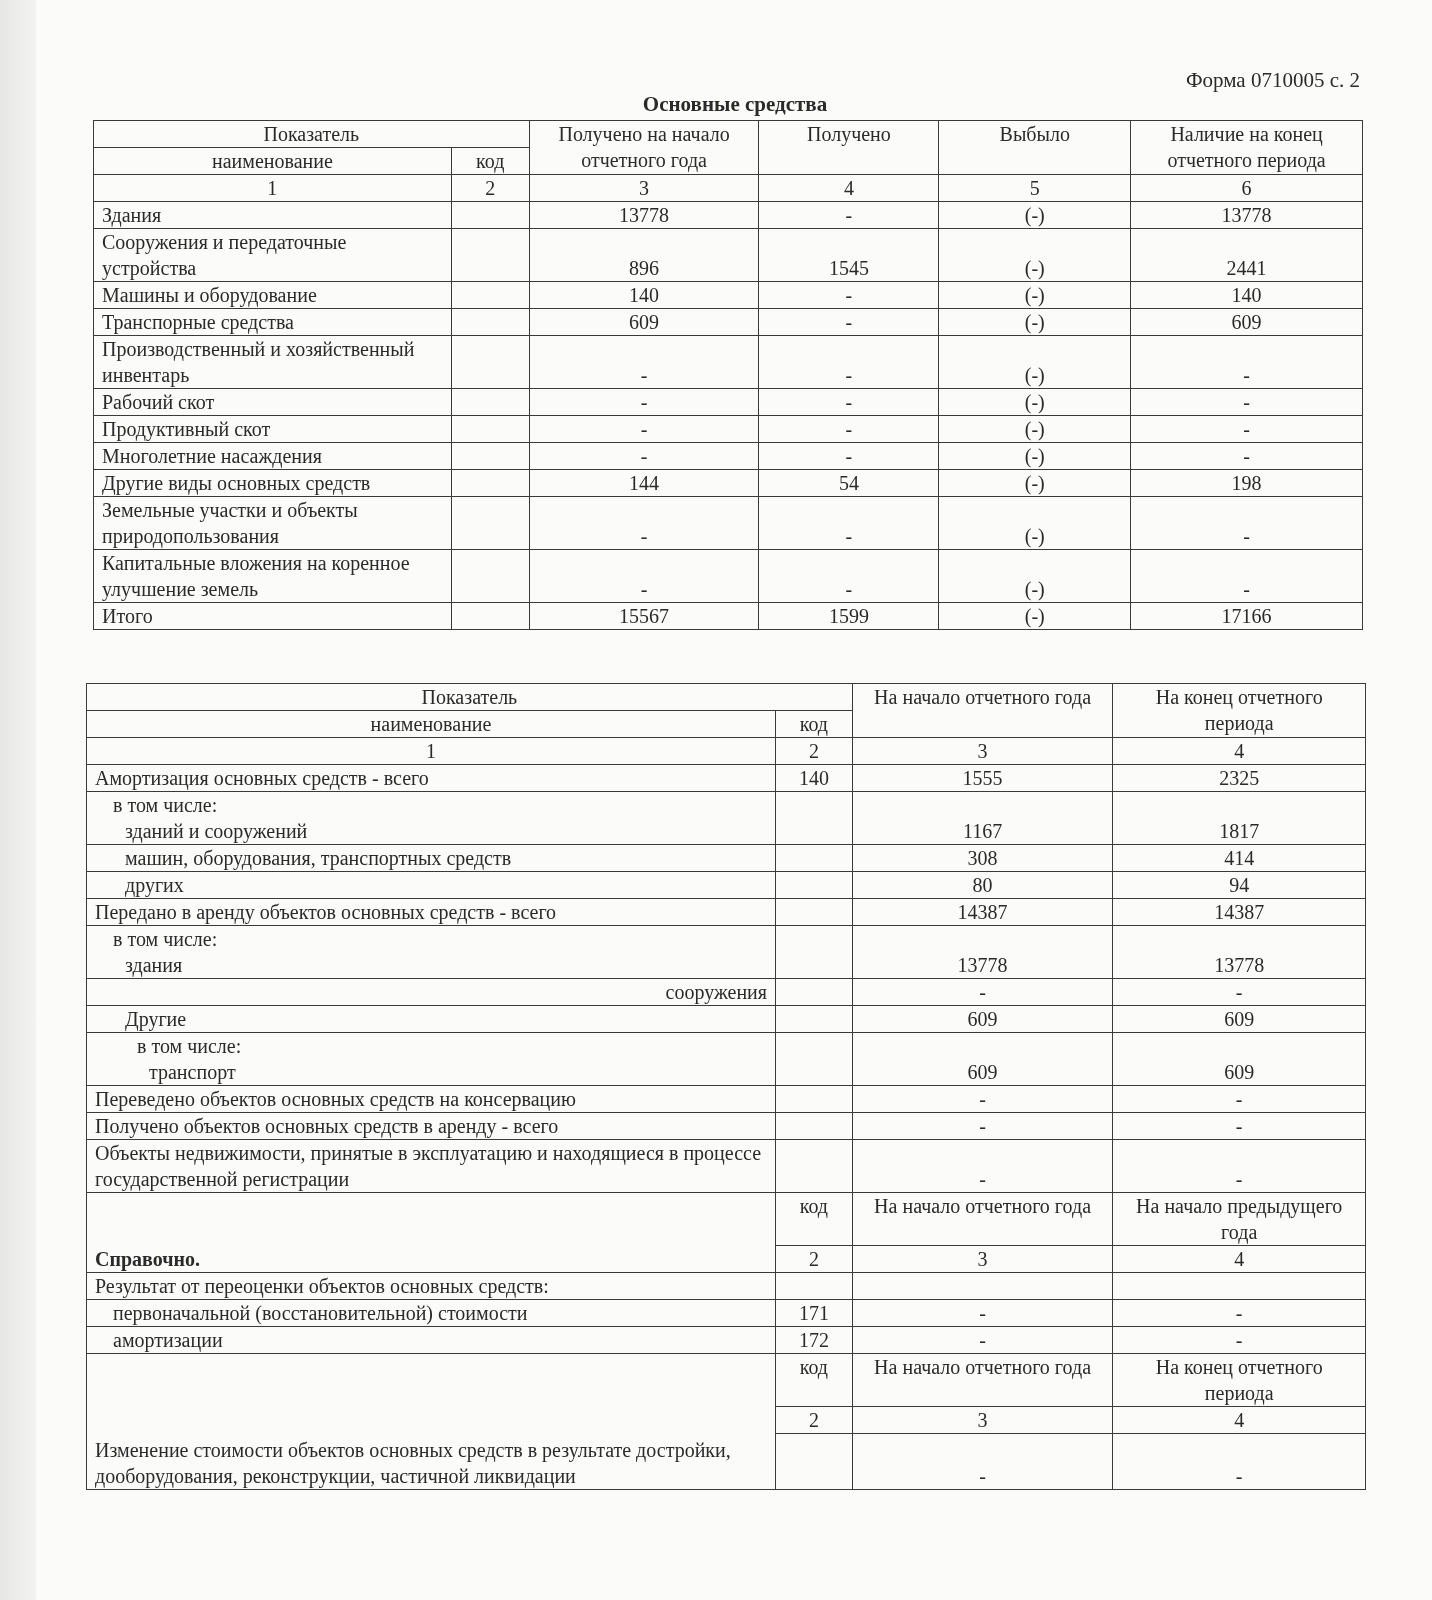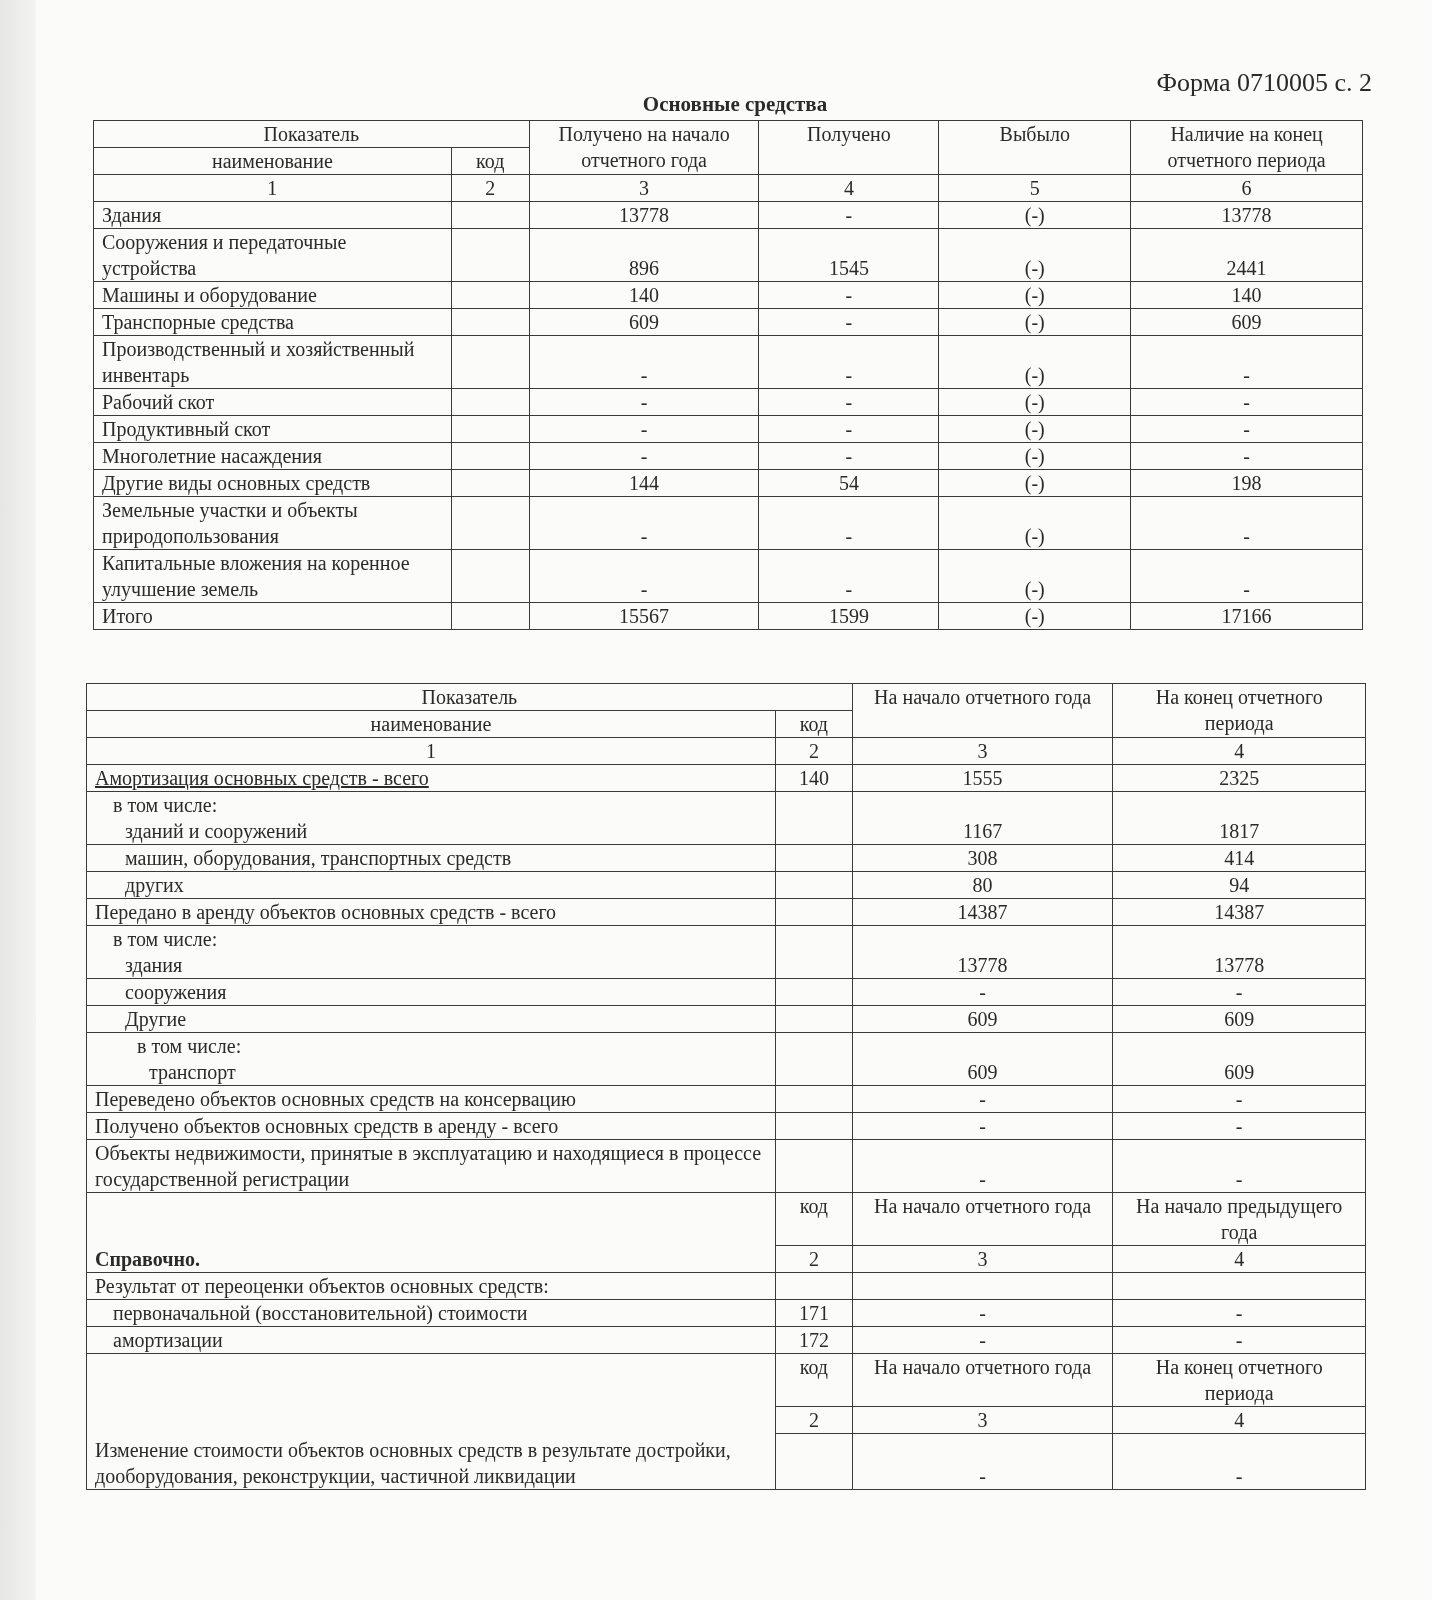--- a/index.html
+++ b/index.html
@@ -1,21 +1,21 @@
 <!DOCTYPE html>
 <html><head>
 <meta charset="utf-8">
 <style>
   html, body { margin: 0; padding: 0; }
   body {
     width: 1432px; height: 1600px; background: #fbfbfa; position: relative; overflow: hidden;
     font-family: "Liberation Serif", "DejaVu Serif", serif; color: #2a2a2a;
   }
   .left-strip { position: absolute; left: 0; top: 0; width: 36px; height: 1600px; background: linear-gradient(90deg,#e6e6e4,#f3f3f1); }
-  .form-label { position: absolute; top: 68px; right: 60px; font-size: 26px; }
+  .form-label { position: absolute; top: 68px; right: 72px; font-size: 21px; }
   .title { position: absolute; top: 92px; left: 0; width: 1470px; text-align: center; font-size: 21px; font-weight: bold; }
   table { border-collapse: collapse; position: absolute; font-size: 20px; }
   td { border: 1.5px solid #3a3a3a; padding: 0 8px; line-height: 26px; vertical-align: bottom; }
   td.c { text-align: center; }
   td.hdr { text-align: center; vertical-align: top; }
   .t1 { left: 93px; top: 120px; width: 1270px; }
   .t2 { left: 86px; top: 683px; width: 1280px; }
   .i1 { padding-left: 26px; }
   .i2 { padding-left: 38px; }
   .i3 { padding-left: 50px; }
@@ -178,21 +178,21 @@
   </tr>
   <tr>
     <td class="c">1</td>
     <td class="c">2</td>
     <td class="c">3</td>
     <td class="c">4</td>
   </tr>
   </tbody>
     <tbody id="t2-body">
       <tr>
-        <td style="vertical-align: top; text-decoration: underline;">Амортизация основных средств - всего</td>
+        <td style="vertical-align: top;">Амортизация основных средств - всего</td>
         <td class="c">140</td>
         <td class="c">1555</td>
         <td class="c">2325</td>
       </tr>
       <tr>
         <td style="vertical-align: top;">
           <div class="i1" style="margin-left: -8px;">в том числе:</div>
           <div class="i2" style="margin-left: -8px;">зданий и сооружений</div>
         </td>
         <td class="c"></td>
@@ -220,21 +220,21 @@
       <tr>
         <td style="vertical-align: top;">
           <div class="i1" style="margin-left: -8px;">в том числе:</div>
           <div class="i2" style="margin-left: -8px;">здания</div>
         </td>
         <td class="c"></td>
         <td class="c">13778</td>
         <td class="c">13778</td>
       </tr>
       <tr>
-        <td class="i2" style="vertical-align: top;">сооружения</td>
+        <td class="i2" style="vertical-align: top; text-align: right;">сооружения</td>
         <td class="c"></td>
         <td class="c">-</td>
         <td class="c">-</td>
       </tr>
       <tr>
         <td class="i2" style="vertical-align: top; margin-left: 12px;">Другие</td>
         <td class="c"></td>
         <td class="c">609</td>
         <td class="c">609</td>
       </tr>

